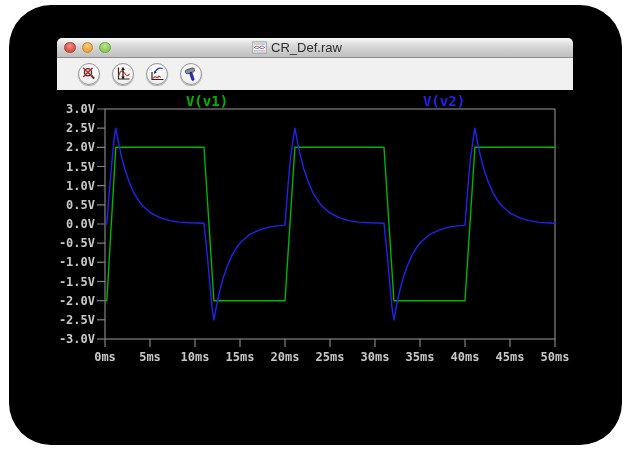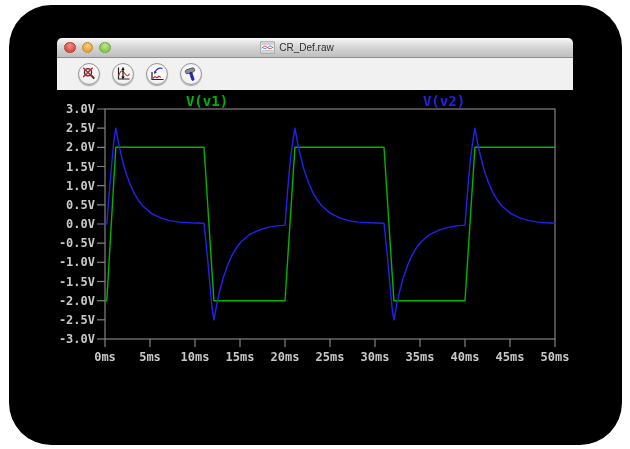--- a/index.html
+++ b/index.html
@@ -20,21 +20,21 @@
     height:19px;border-bottom:1px solid #8e8e8e;
     background:linear-gradient(#f7f7f7,#d7d7d7 45%,#bfbfbf);
     position:relative;display:flex;align-items:center;justify-content:center;
   }
   .lights{position:absolute;left:7px;top:0;height:100%;display:flex;align-items:center;gap:6px;}
   .light{width:11.5px;height:11.5px;border-radius:50%;box-sizing:border-box;}
   .light.red{background:radial-gradient(circle at 50% 32%,#f0918a,#d9544c 65%);border:1px solid #ad3b34;}
   .light.yellow{background:radial-gradient(circle at 50% 32%,#f7cf8a,#eba33a 65%);border:1px solid #c9862b;}
   .light.green{background:radial-gradient(circle at 50% 32%,#c4e49a,#8bc855 65%);border:1px solid #6ba73e;}
   .title-group{display:flex;align-items:center;gap:4px;transform:translateX(-18px);}
-  .title-text{font-size:10px;color:#2e2e2e;}
+  .title-text{font-size:13px;color:#2e2e2e;}
   .toolbar{
     height:32px;background:#f1f1f1;
     display:flex;align-items:center;padding-left:21px;gap:12px;
   }
   .tool-btn{
     width:22px;height:22px;border-radius:50%;box-sizing:border-box;
     background:radial-gradient(circle at 50% 40%,#ffffff,#f3f3f3 60%,#e3e3e3);
     border:1px solid #979797;box-shadow:0 1px 1px rgba(0,0,0,0.3);
     display:flex;align-items:center;justify-content:center;padding:0;cursor:pointer;
   }

